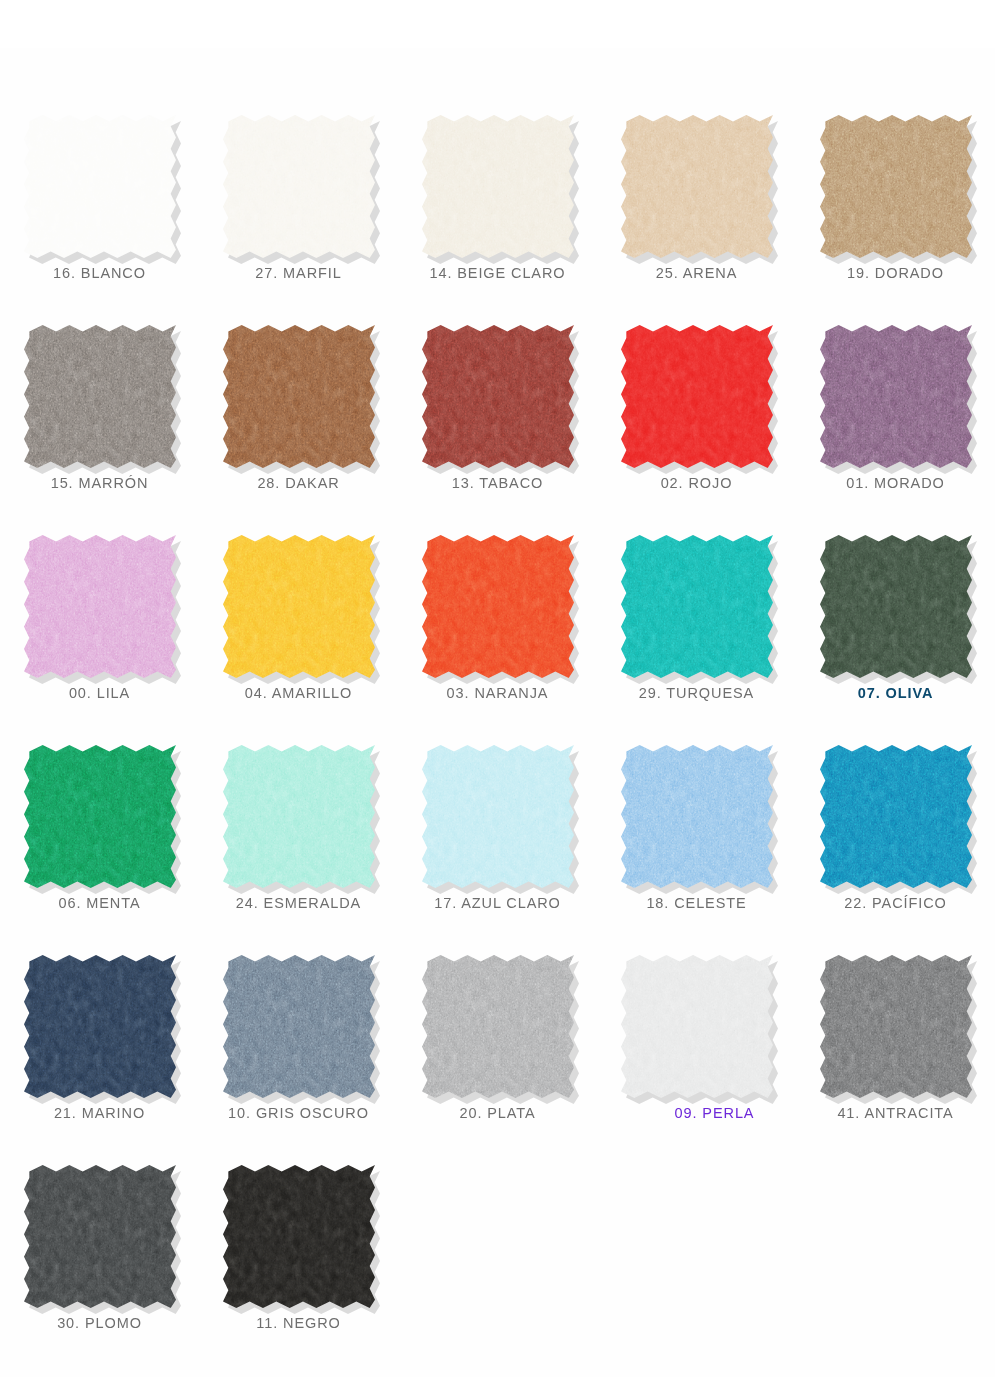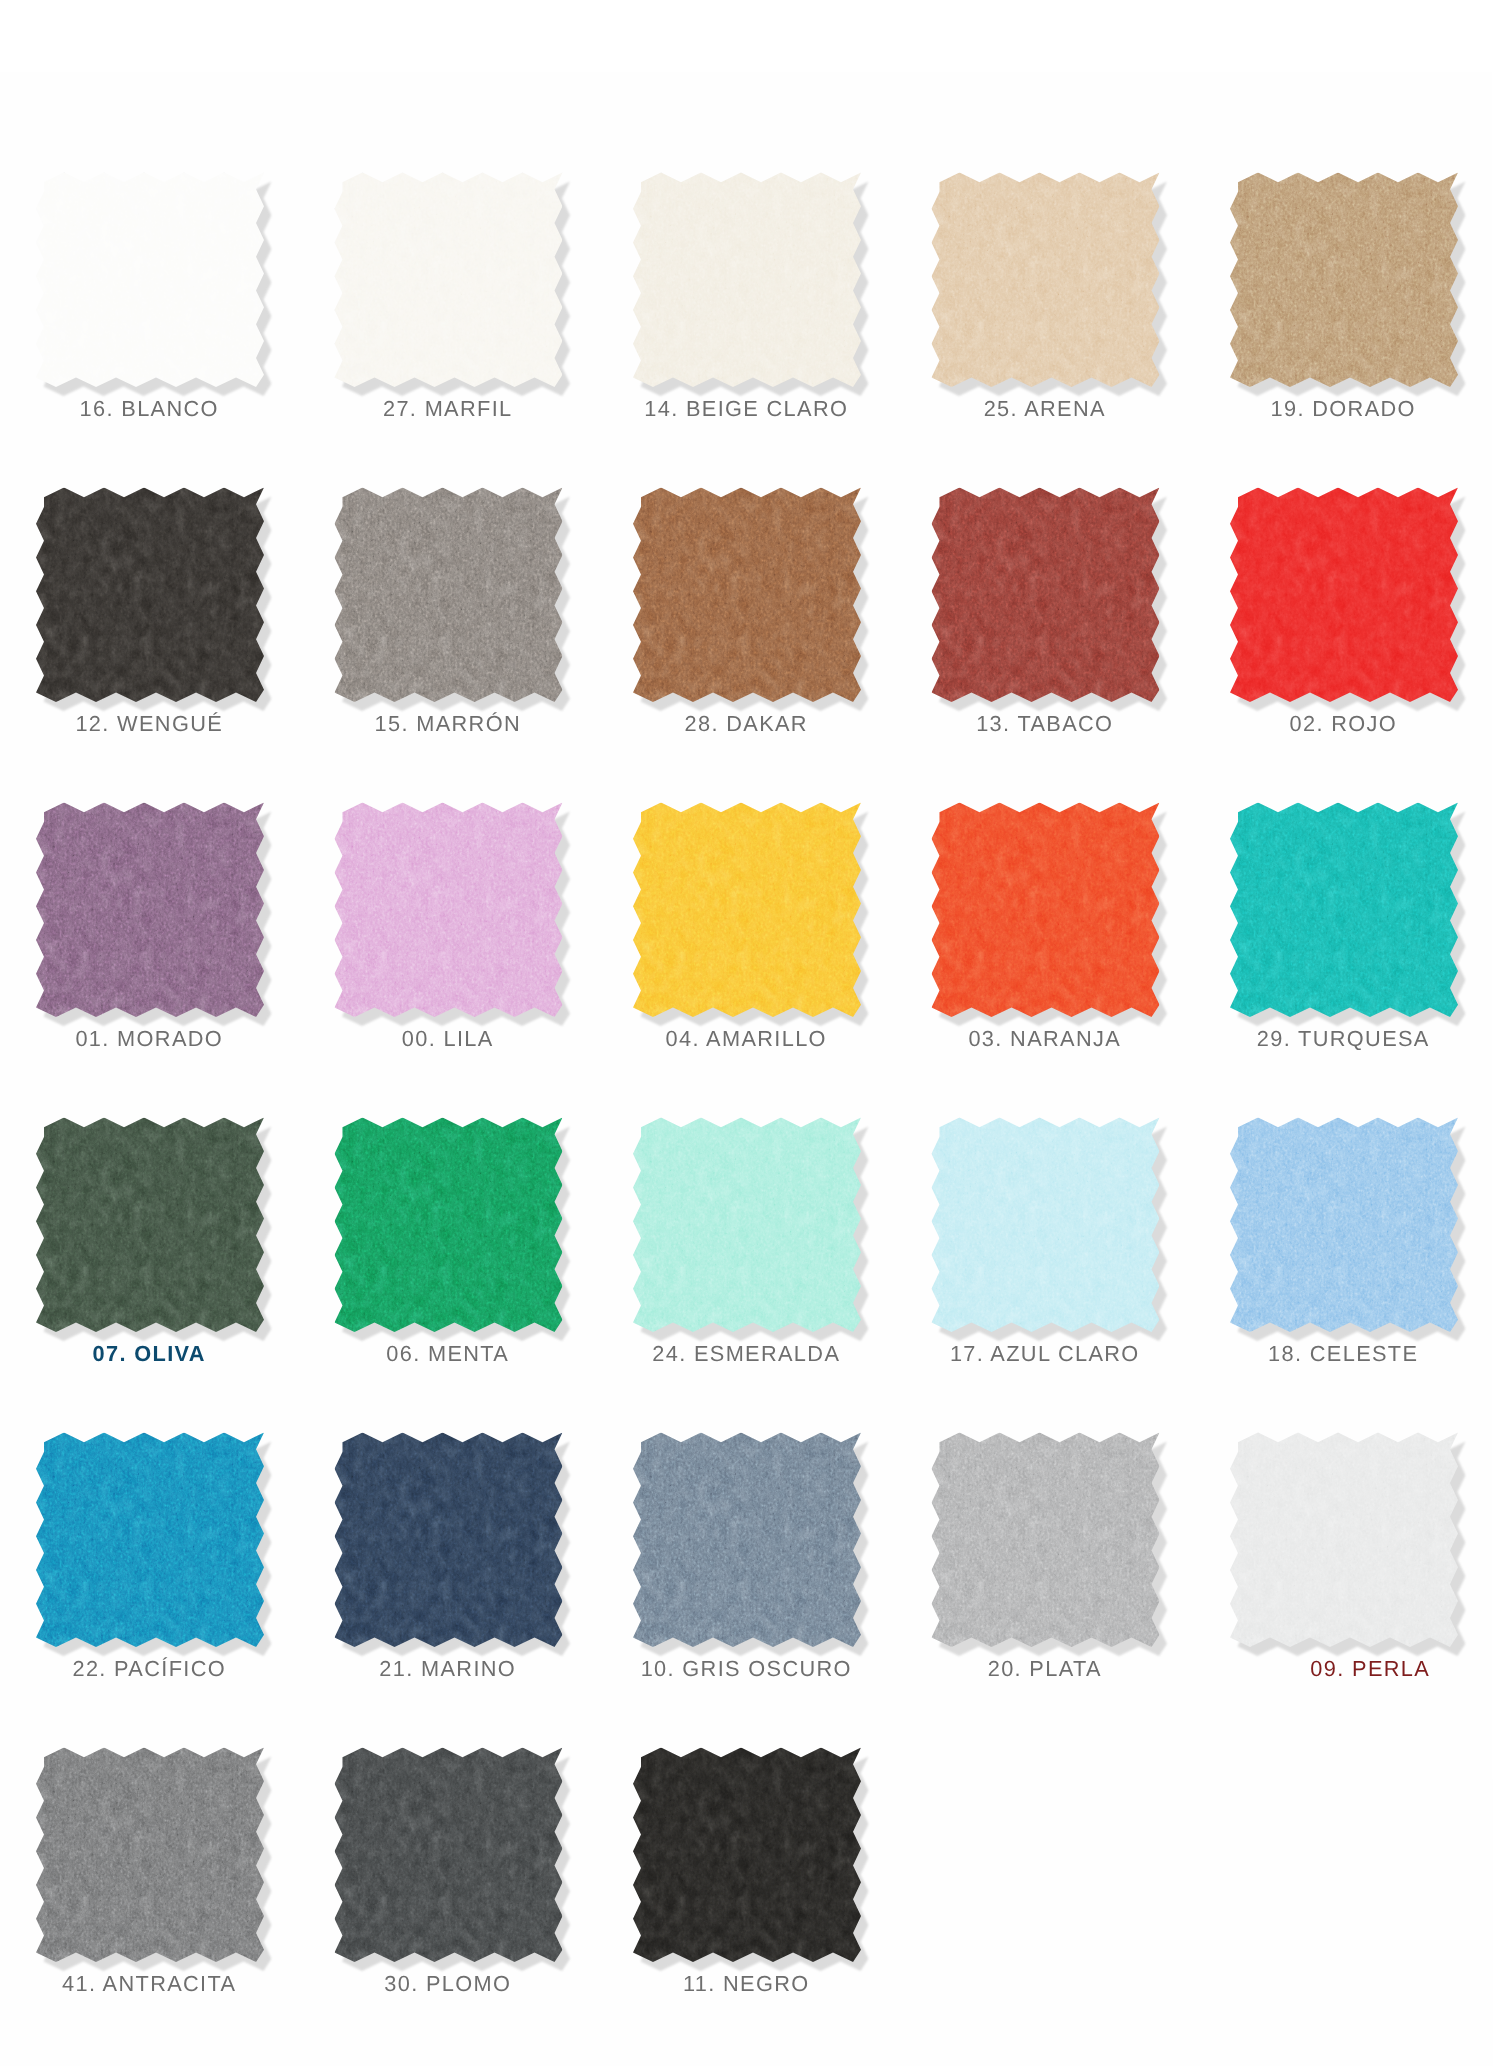--- a/index.html
+++ b/index.html
@@ -209,41 +209,20 @@
           <div class="swatch-shadow">
             <svg viewBox="0 0 152 143" preserveAspectRatio="none">
               <g clip-path="url(#pinked-clip)">
                 <rect x="0" y="0" width="152" height="143" fill="#8d8d8d"></rect>
               </g>
             </svg>
           </div>
           <div class="swatch-sample">
             <svg viewBox="0 0 152 143" preserveAspectRatio="none">
               <g clip-path="url(#pinked-clip)">
-                <rect x="0" y="0" width="152" height="143" fill="#2e2b28"></rect>
-                <rect x="0" y="0" width="152" height="143" filter="url(#leather-grain)" class="grain"></rect>
-                <rect x="0" y="0" width="152" height="143" filter="url(#leather-grain-2)" class="grain-dark"></rect>
-              </g>
-            </svg>
-          </div>
-        </div>
-        <div class="swatch-label" style="color: rgb(110, 110, 110);">12. WENGUÉ</div>
-      </div>
-      <div class="swatch-cell">
-        <div class="swatch-sample-wrap">
-          <div class="swatch-shadow">
-            <svg viewBox="0 0 152 143" preserveAspectRatio="none">
-              <g clip-path="url(#pinked-clip)">
-                <rect x="0" y="0" width="152" height="143" fill="#8d8d8d"></rect>
-              </g>
-            </svg>
-          </div>
-          <div class="swatch-sample">
-            <svg viewBox="0 0 152 143" preserveAspectRatio="none">
-              <g clip-path="url(#pinked-clip)">
                 <rect x="0" y="0" width="152" height="143" fill="#7e7873"></rect>
                 <rect x="0" y="0" width="152" height="143" filter="url(#leather-grain)" class="grain"></rect>
                 <rect x="0" y="0" width="152" height="143" filter="url(#leather-grain-2)" class="grain-dark"></rect>
               </g>
             </svg>
           </div>
         </div>
         <div class="swatch-label" style="color: rgb(110, 110, 110);">15. MARRÓN</div>
       </div>
       <div class="swatch-cell">
@@ -615,21 +594,21 @@
           <div class="swatch-sample">
             <svg viewBox="0 0 152 143" preserveAspectRatio="none">
               <g clip-path="url(#pinked-clip)">
                 <rect x="0" y="0" width="152" height="143" fill="#e6e7e7"></rect>
                 <rect x="0" y="0" width="152" height="143" filter="url(#leather-grain)" class="grain-dark"></rect>
                 <rect x="0" y="0" width="152" height="143" filter="url(#leather-grain-2)" class="grain-dark"></rect>
               </g>
             </svg>
           </div>
         </div>
-        <div class="swatch-label" style="color: #7f1d1d; padding-left: 36px;">09. PERLA</div>
+        <div class="swatch-label" style="color: #6d28d9; padding-left: 36px;">09. PERLA</div>
       </div>
       <div class="swatch-cell">
         <div class="swatch-sample-wrap">
           <div class="swatch-shadow">
             <svg viewBox="0 0 152 143" preserveAspectRatio="none">
               <g clip-path="url(#pinked-clip)">
                 <rect x="0" y="0" width="152" height="143" fill="#8d8d8d"></rect>
               </g>
             </svg>
           </div>

